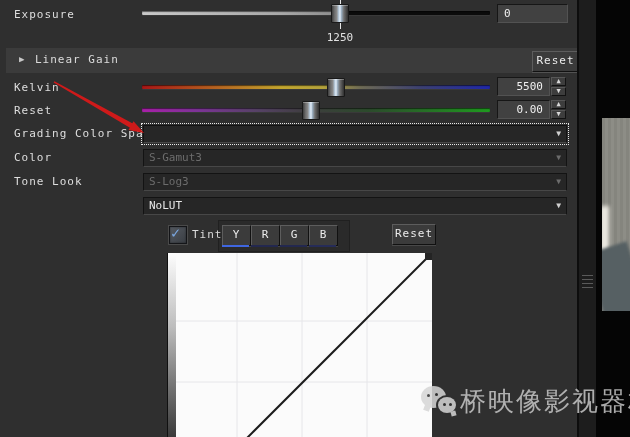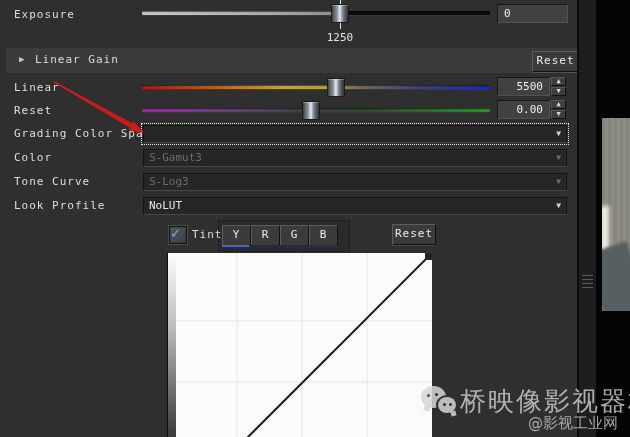--- a/index.html
+++ b/index.html
@@ -88,21 +88,21 @@
   <div class="valbox left" style="left:497px;top:4px;width:63px">0</div>
 
   <div class="abs" style="left:318px;top:31px;width:44px;text-align:center;color:#e2e2e2">1250</div>
 
   <div class="lg-strip">
     <span class="tri" style="position:absolute;left:13px;top:6px">▶</span>
     <span style="position:absolute;left:29px;top:5px;letter-spacing:1px">Linear Gain</span>
   </div>
   <div class="btn" style="left:532px;top:51px;width:45px;height:19px;line-height:18px">Reset</div>
 
-  <div class="lbl" style="top:81px">Linear</div>
+  <div class="lbl" style="top:81px">Kelvin</div>
   <div class="track track-kelvin"></div>
   <div class="knob" style="left:327px;top:78px"></div>
   <div class="valbox right" style="left:497px;top:77px;width:45px">5500</div>
   <div class="spin" style="top:77px">
     <div class="cell" style="top:0">▲</div>
     <div class="cell" style="top:10px">▼</div>
   </div>
 
   <div class="lbl" style="top:104px">Reset</div>
   <div class="track track-tint"></div>
@@ -117,27 +117,26 @@
   <div class="dd focused" style="top:125px">
     <span class="arrow">▼</span>
   </div>
 
   <div class="lbl" style="top:151px">Color</div>
   <div class="dd disabled" style="top:149px">
     <span>S-Gamut3</span>
     <span class="arrow">▼</span>
   </div>
 
-  <div class="lbl" style="top:175px">Tone Curve</div>
+  <div class="lbl" style="top:175px">Tone Look</div>
   <div class="dd disabled" style="top:173px">
     <span>S-Log3</span>
     <span class="arrow">▼</span>
   </div>
 
-  <div class="lbl" style="top:199px">Look Profile</div>
   <div class="dd" style="top:197px">
     <span>NoLUT</span>
     <span class="arrow">▼</span>
   </div>
 
   <div class="chan-group"></div>
   <div class="chk">
     <span class="mark">✓</span>
   </div>
   <div class="abs" style="left:192px;top:228px;letter-spacing:1px">Tint</div>
@@ -196,15 +195,14 @@
         <i class="e2"></i>
       </div>
     <div class="t1"></div>
     <div class="b2">
         <i class="e1" style="position:absolute"></i>
         <i class="e2" style="position:absolute"></i>
       </div>
     <div class="t2"></div>
   </div>
   <div class="wm-title">桥映像影视器材</div>
-  <div class="wm-sub">@影视工业网</div>
 
 </div>
 
 </body></html>

